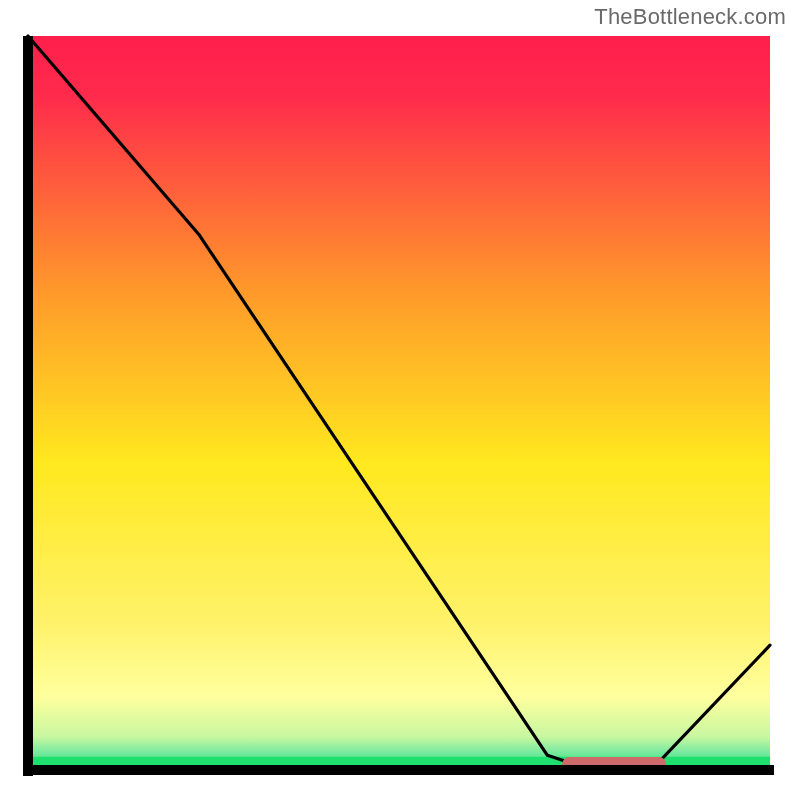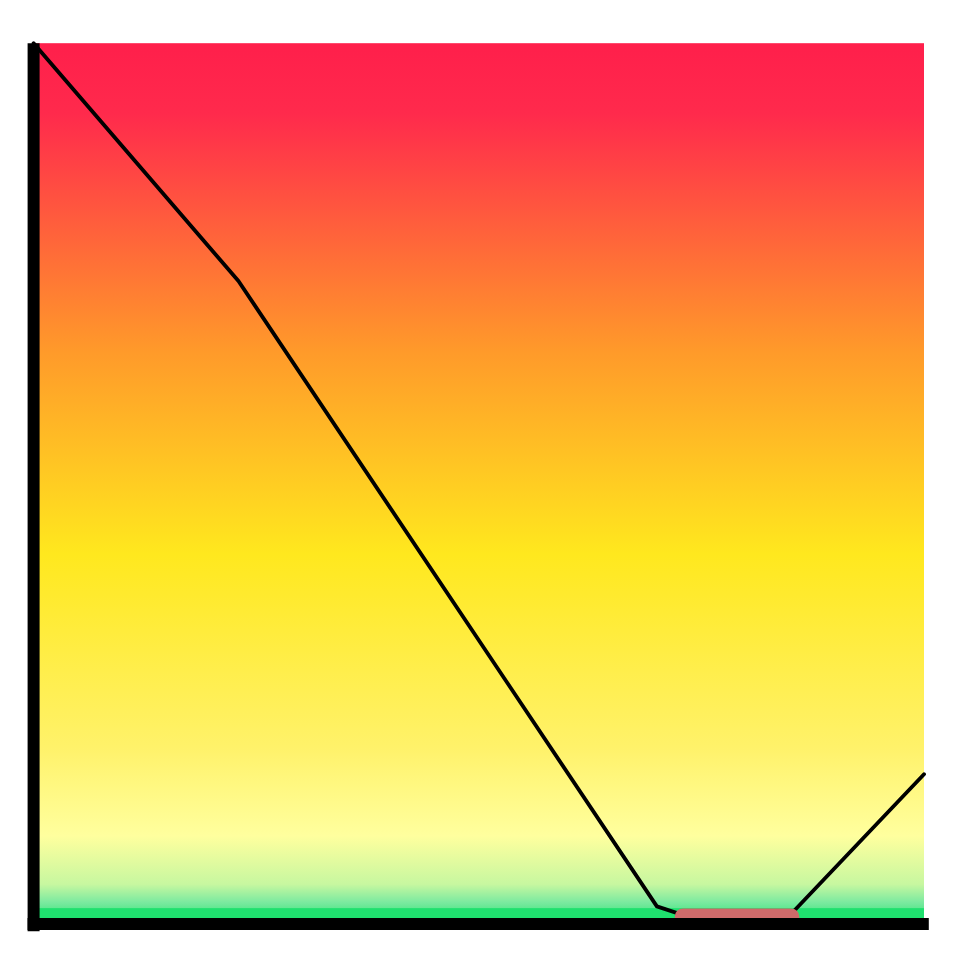--- a/index.html
+++ b/index.html
@@ -30,20 +30,21 @@
     top: 32px;
     width: 758px;
     height: 746px;
   }
   svg { display: block; }
 </style>
 </head>
 <body>
 
 <div class="container">
+  <div class="watermark">TheBottleneck.com</div>
   <div class="plot">
     <svg id="chart-svg" width="758" height="746" viewBox="0 0 758 746">
         <defs>
           <linearGradient id="g" x1="0" y1="0" x2="0" y2="1">
             <stop offset="0" stop-color="#ff1f4b"></stop>
             <stop offset="0.08" stop-color="#ff2a4c"></stop>
             <stop offset="0.35" stop-color="#ff9a2a"></stop>
             <stop offset="0.58" stop-color="#ffe81e"></stop>
             <stop offset="0.8" stop-color="#fff26a"></stop>
             <stop offset="0.9" stop-color="#ffff9e"></stop>

